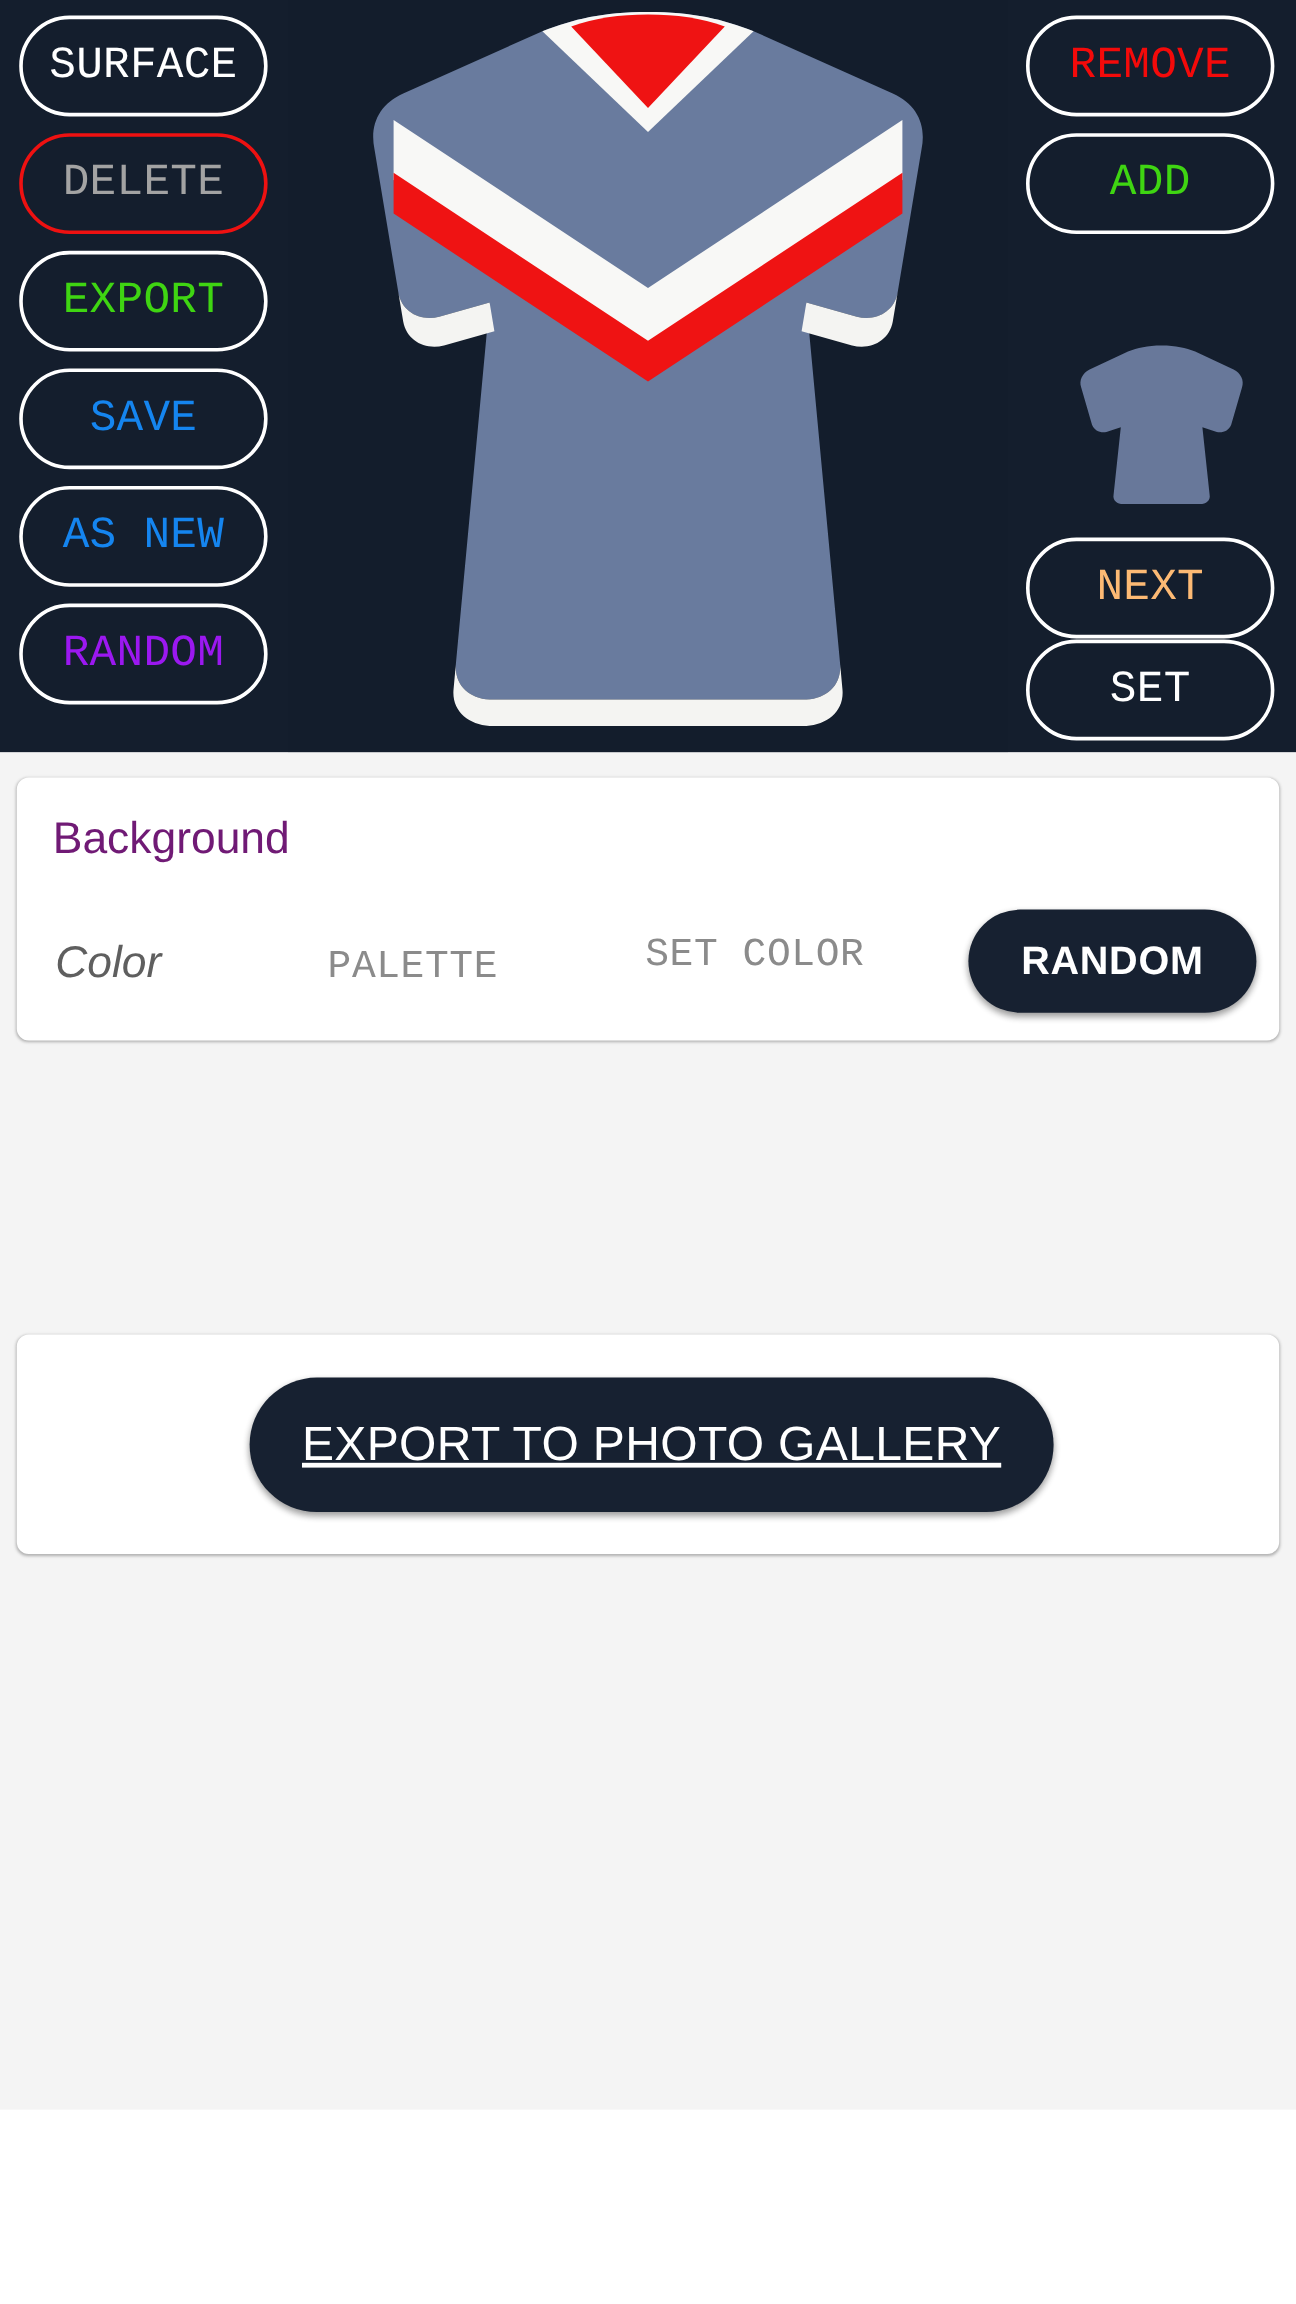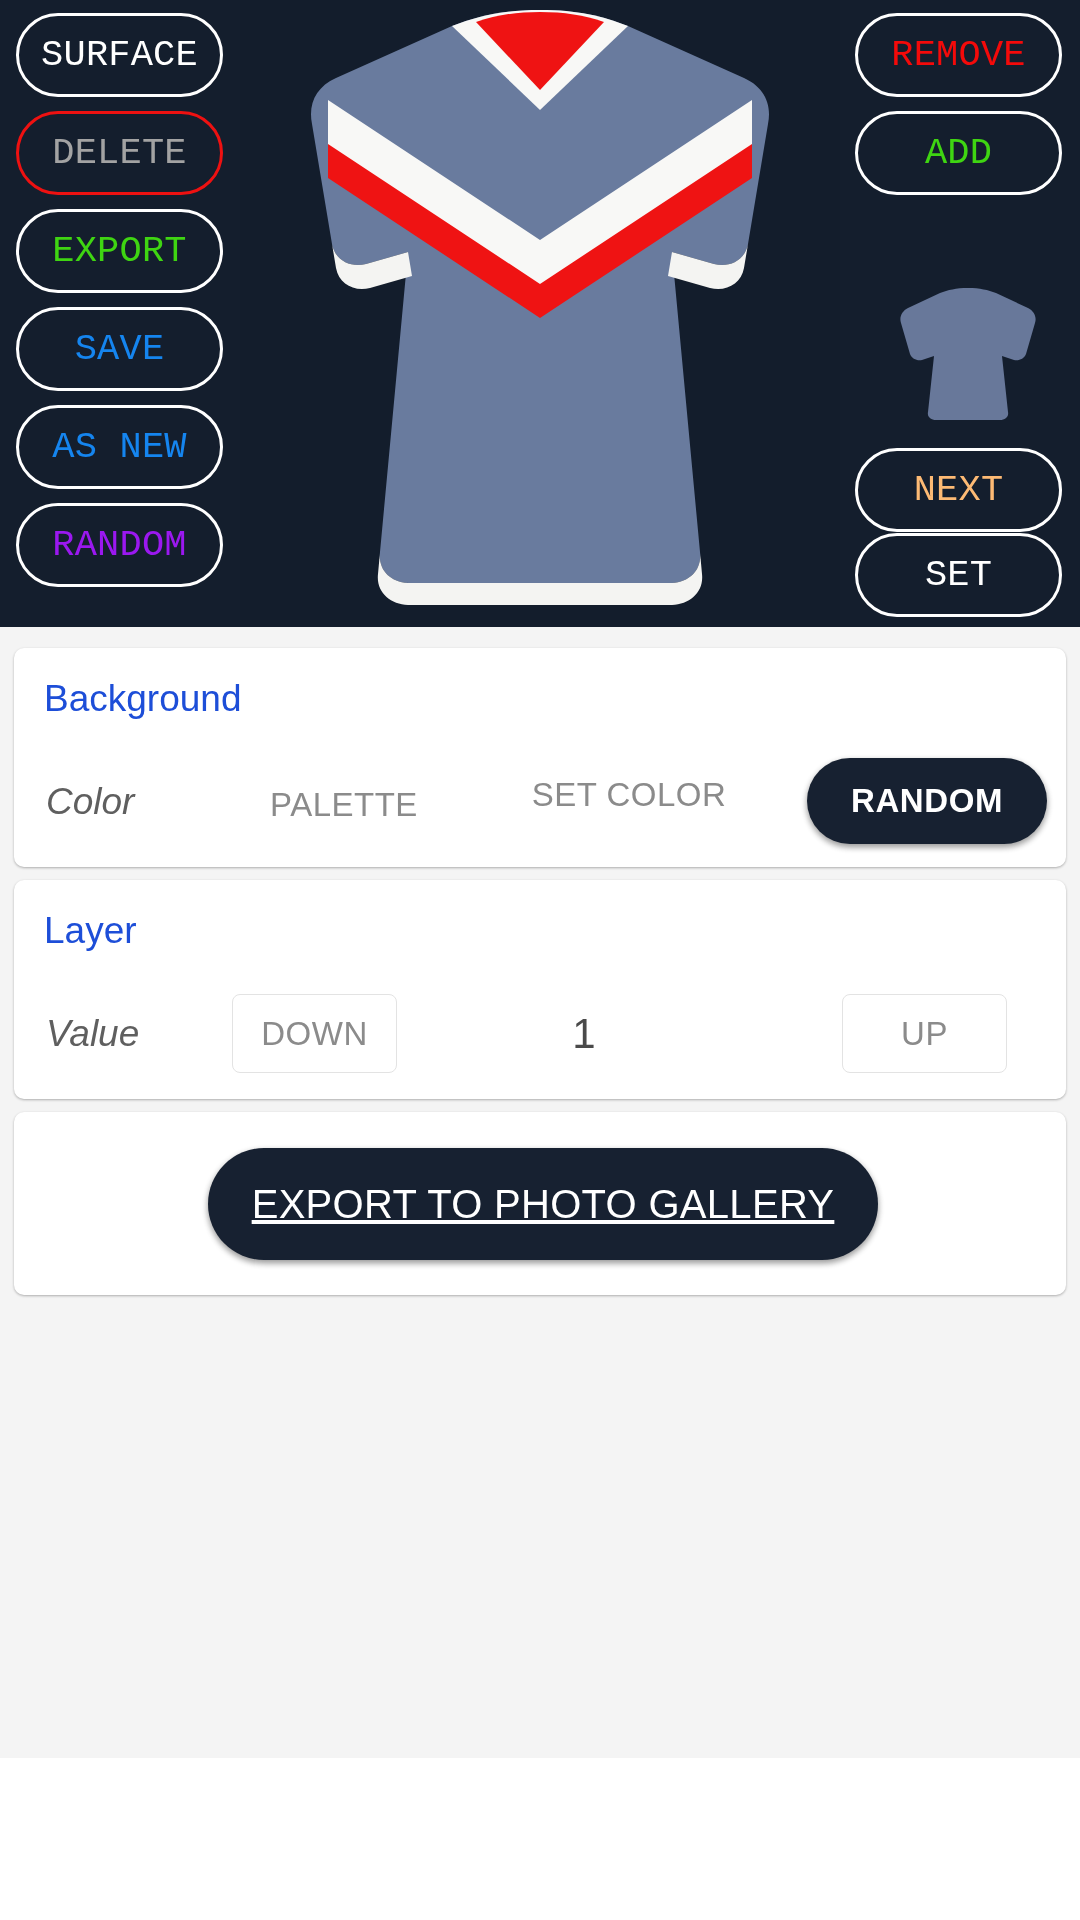--- a/index.html
+++ b/index.html
@@ -87,35 +87,35 @@
     background:#ffffff;
     border-radius:10px;
     box-shadow:0 1px 3px rgba(0,0,0,0.20), 0 1px 2px rgba(0,0,0,0.10);
   }
   #card-background { top:21px;  height:219px; }
   #card-layer      { top:253px; height:219px; }
   #card-export     { top:485px; height:183px; }
 
   .card-title {
     position:absolute; left:30px; top:30px;
-    font-size:37px; color:#1d4ed8; font-weight:400;
+    font-size:37px; color:#701a75; font-weight:400;
     font-family:"Liberation Sans", sans-serif;
   }
   .row-label {
     position:absolute; left:32px;
     font-size:37px; color:#5f5f5f; font-style:italic;
     font-family:"Liberation Sans", sans-serif;
   }
   .flat-btn {
     position:absolute;
     display:flex; align-items:center; justify-content:center;
     background:transparent; border:none;
     color:#8b8b8b; font-size:33px; letter-spacing:.5px;
     white-space:nowrap;
-    font-family:Liberation Sans, sans-serif;
+    font-family:Liberation Mono, monospace;
   }
   .dark-btn {
     position:absolute;
     display:flex; align-items:center; justify-content:center;
     background:#172131; color:#ffffff;
     border-radius:999px; border:none;
     font-size:33px; font-weight:bold; letter-spacing:.6px;
     white-space:nowrap;
     box-shadow:0 3px 6px rgba(0,0,0,0.26), 0 3px 6px rgba(0,0,0,0.20);
     font-family:"Liberation Sans", sans-serif;
@@ -240,25 +240,18 @@
 <div class="content">
 
   <div class="card" id="card-background">
     <div class="card-title">Background</div>
     <div class="row-label" id="bg-color-label">Color</div>
     <div class="flat-btn" id="bg-palette">PALETTE</div>
     <div class="flat-btn" id="bg-setcolor">SET COLOR</div>
     <div class="dark-btn" id="bg-random">RANDOM</div>
   </div>
 
-  <div class="card" id="card-layer">
-    <div class="card-title">Layer</div>
-    <div class="row-label" id="layer-value-label">Value</div>
-    <div class="outline-btn" id="layer-down">DOWN</div>
-    <div class="value-text" id="layer-value">1</div>
-    <div class="outline-btn" id="layer-up">UP</div>
-  </div>
 
   <div class="card" id="card-export">
     <div class="dark-btn" id="export-gallery-btn">EXPORT TO PHOTO GALLERY</div>
   </div>
 
 </div>
 
 </body></html>

